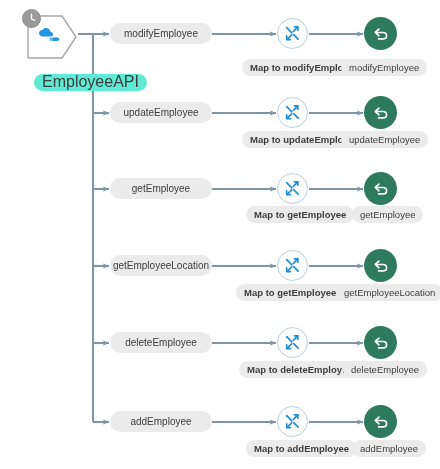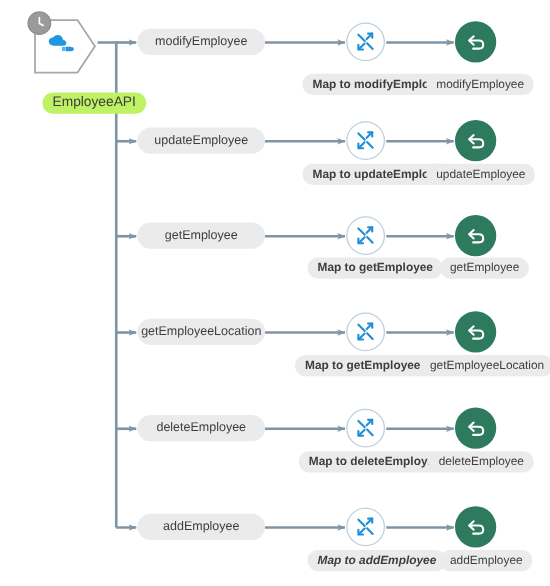--- a/index.html
+++ b/index.html
@@ -56,24 +56,24 @@
     background: #9a9a9a;
     border: 1px solid #8d8d8d;
     box-sizing: border-box;
   }
   .api-badge svg { display:block; }
 
   .api-label {
     position: absolute;
     left: 8px;
     top: 60px;
-    background: #bef264;
+    background: #5eead4;
     border-radius: 9px;
     padding: 2px 8px 3px 8px;
-    font-size: 11px;
+    font-size: 16px;
     line-height: 12px;
     color: #3d3d3d;
     white-space: nowrap;
   }
 
   
   .op-pill {
     position: absolute;
     background: #ebebeb;
     border-radius: 11px;
@@ -339,20 +339,20 @@
       <path d="M3.2,12.8 L3.2,17.2 L7.6,17.2" stroke="#1f8fd6" stroke-width="2" fill="none" stroke-linecap="round" stroke-linejoin="round"></path>
       <path d="M11.4,11.4 L16.6,16.6" stroke="#1f8fd6" stroke-width="2" stroke-linecap="round"></path>
     </svg>
   </div>
   <div class="target-node" style="left:364px; top:405px;">
     <svg viewBox="0 0 22 22" width="18" height="18">
       <path d="M8.5,5.0 L4.0,9.1 L8.5,13.2" stroke="#ffffff" stroke-width="2" fill="none" stroke-linecap="round" stroke-linejoin="round"></path>
       <path d="M4.6,9.1 L13.5,9.1 C16.4,9.1 17.8,11.0 17.8,13.2 C17.8,15.4 16.3,17.0 13.6,17.0 L8.0,17.0" stroke="#ffffff" stroke-width="2" fill="none" stroke-linecap="round"></path>
     </svg>
   </div>
-  <div class="caption map-caption" style="left:246px; top:440px;font-style:italic;">
+  <div class="caption map-caption" style="left:246px; top:440px;">
     <span>Map to addEmployee</span>
   </div>
   <div class="caption" style="left:352px; top:440px;">
     <span>addEmployee</span>
   </div>
 
 </div>
 
 </body></html>

